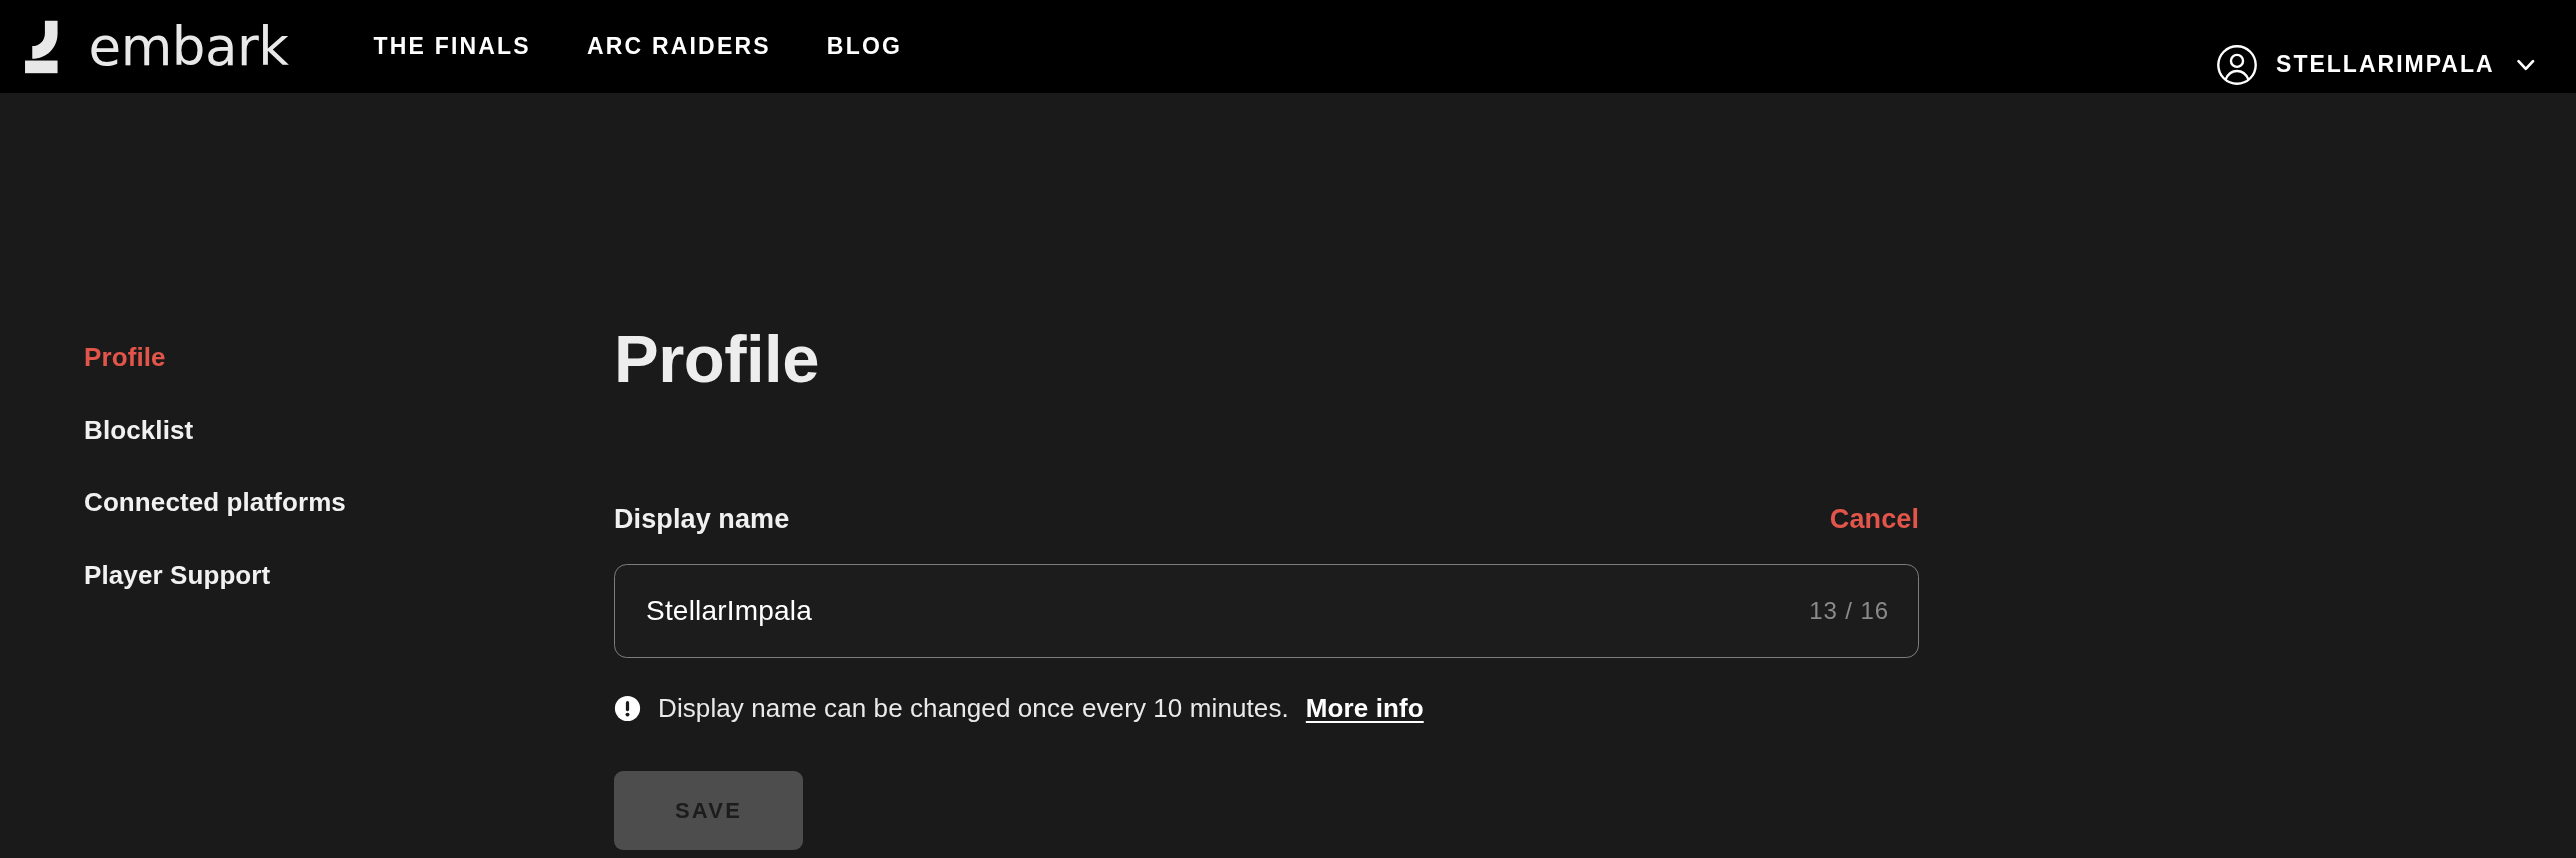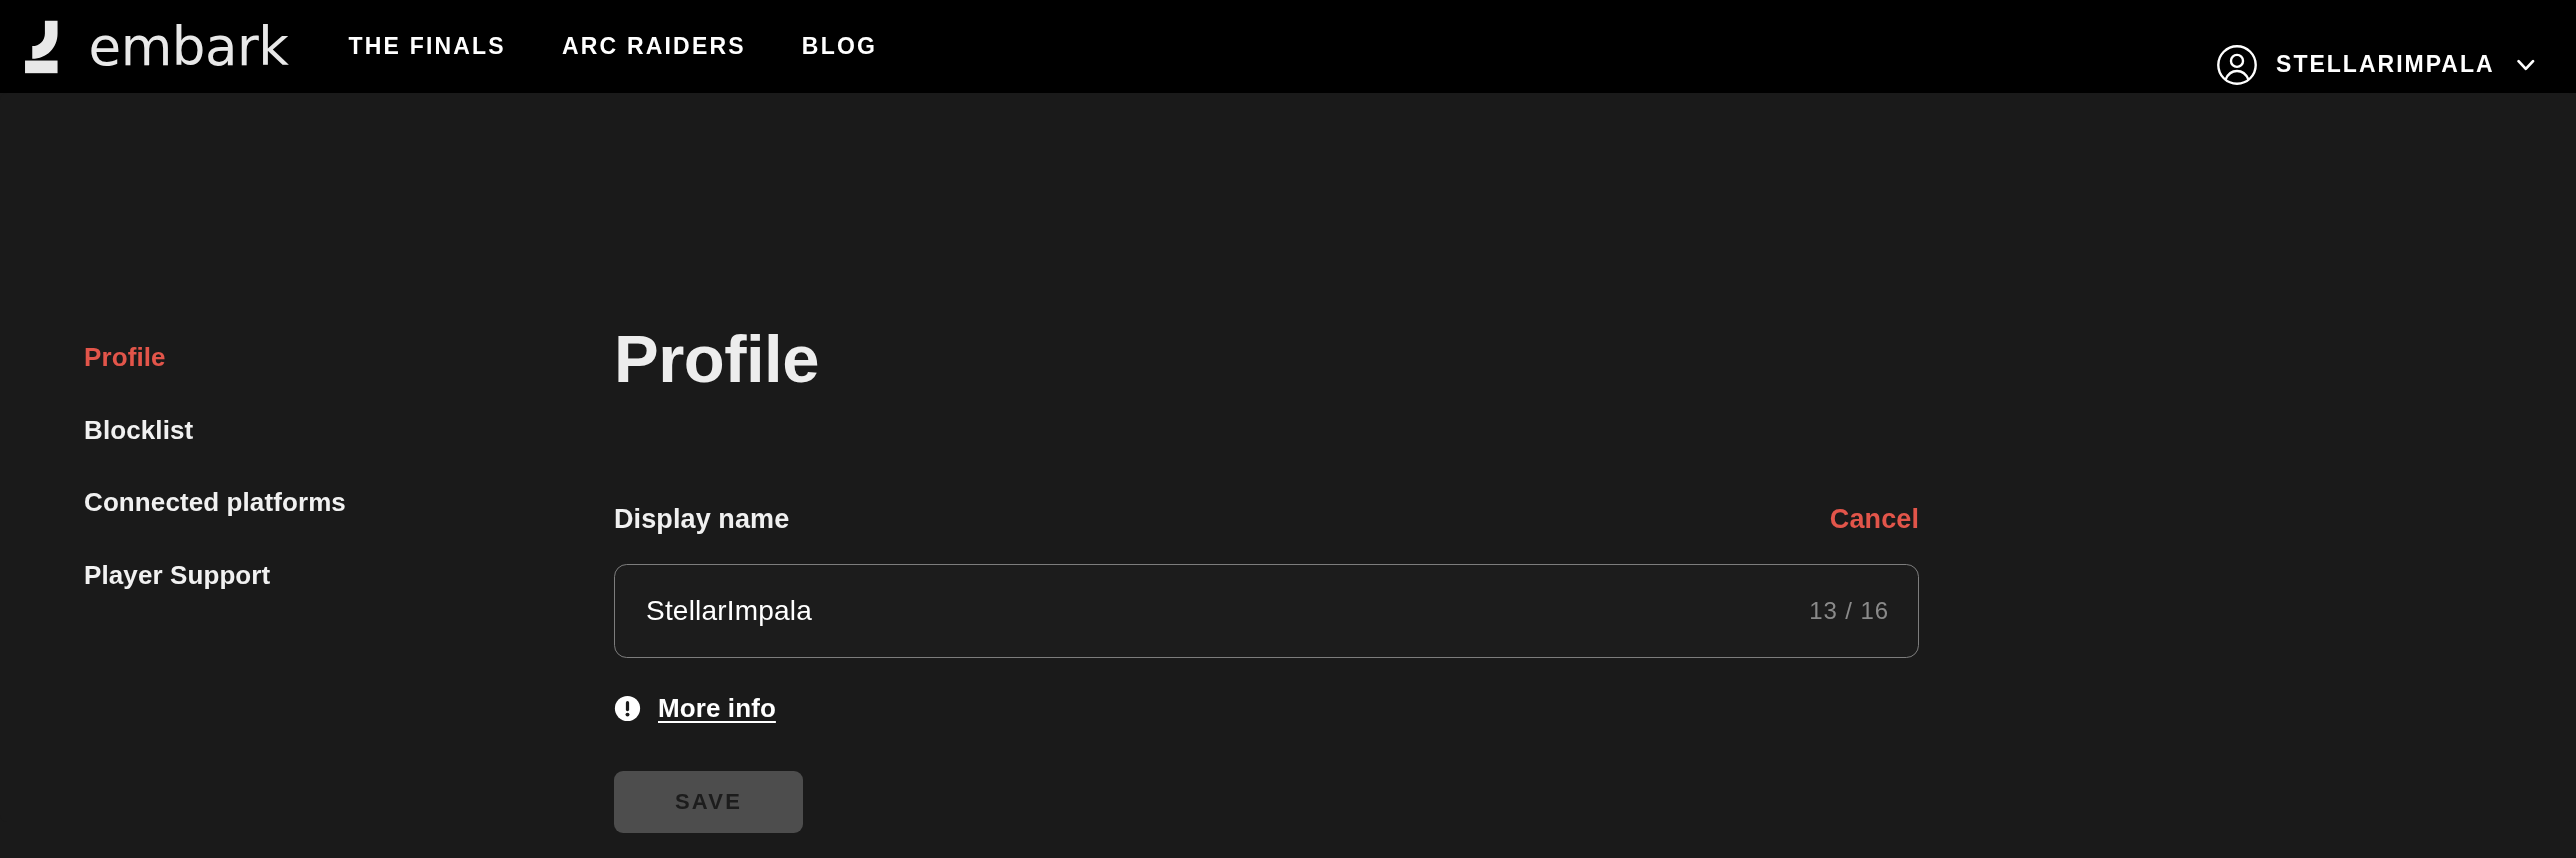--- a/index.html
+++ b/index.html
@@ -46,21 +46,21 @@
     font-size: 53px;
     letter-spacing: -0.5px;
     font-weight: 400;
     line-height: 1;
     font-family: "DejaVu Sans", sans-serif;
   }
 
   .main-nav {
     display: flex;
     align-items: center;
-    margin-left: 60px;
+    margin-left: 85px;
     gap: 0;
   }
   .nav-item {
     color: #ffffff;
     font-size: 23px;
     font-weight: 700;
     letter-spacing: 2.2px;
     text-decoration: none;
     padding: 9px 0;
     margin-right: 56px;
@@ -225,21 +225,21 @@
     color: #ffffff;
     font-weight: 700;
     text-decoration: underline;
     text-underline-offset: 3.6px;
     cursor: pointer;
   }
 
   .save-button {
     margin-top: 47px;
     width: 189px;
-    height: 62px;
+    height: 79px;
     background: #4d4d4d;
     color: #1c1c1c;
     border: 0;
     border-radius: 9px;
     font-family: "Liberation Sans", sans-serif;
     font-size: 22px;
     font-weight: 700;
     letter-spacing: 2.2px;
     cursor: default;
     display: flex;
@@ -311,20 +311,21 @@
     </div>
 
     <div class="note-row">
       <span class="note-icon">
         <svg viewBox="0 0 30 30" width="27" height="27" aria-hidden="true">
           <circle cx="15" cy="15" r="14" fill="#ffffff"></circle>
           <rect x="13.2" y="6.8" width="3.6" height="11.2" rx="1.8" fill="#1a1a1a"></rect>
           <circle cx="15" cy="21.8" r="2.2" fill="#1a1a1a"></circle>
         </svg>
       </span>
+      <span class="note-text">Display name can be changed once every 10 minutes.</span>
       <a class="note-text note-link" href="#">More info</a>
     </div>
 
     <button class="save-button" type="button">SAVE</button>
 
   </div>
 </div>
 
 
 </body></html>

